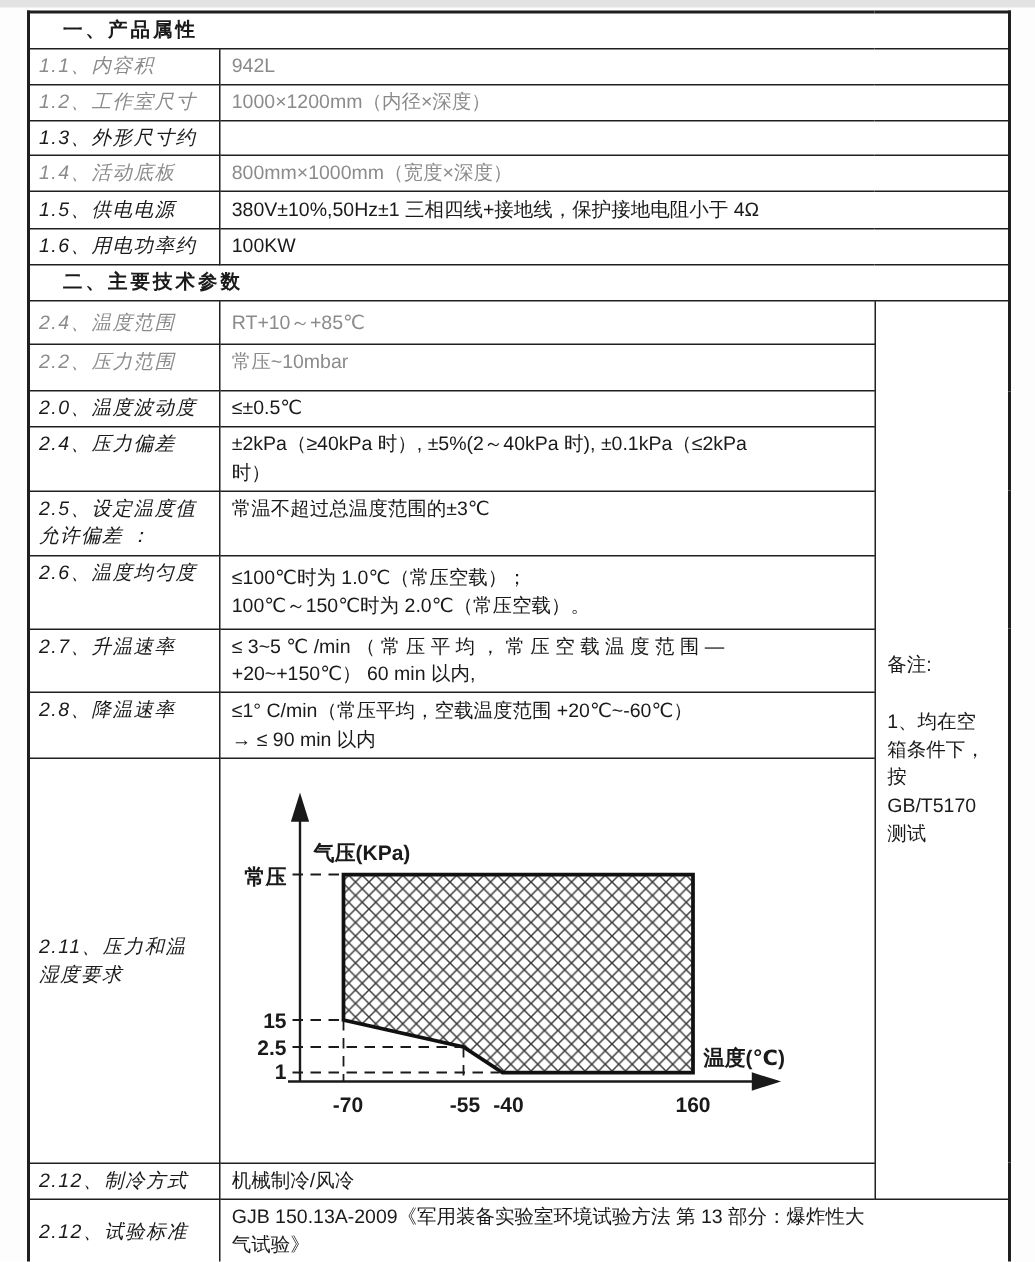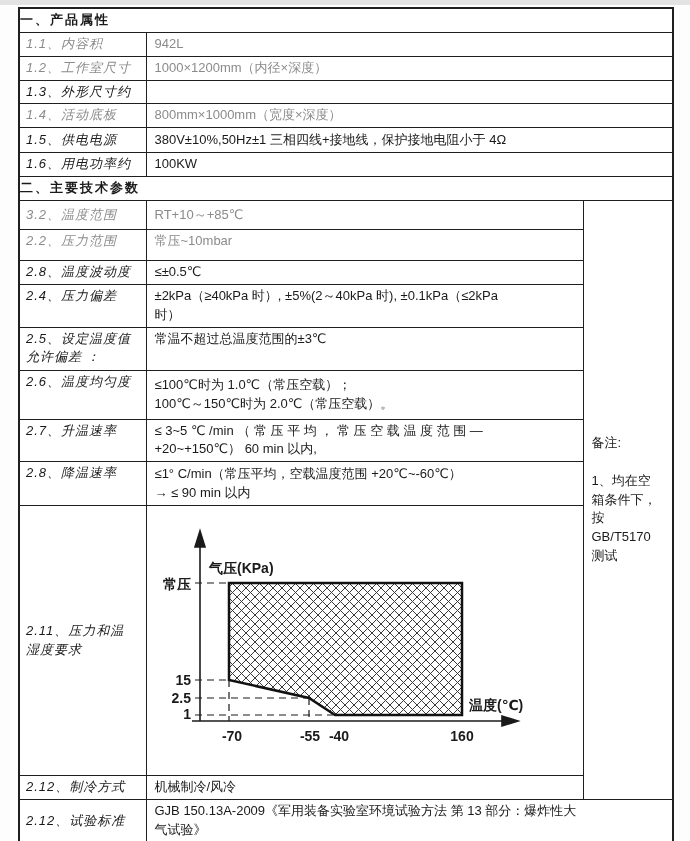--- a/index.html
+++ b/index.html
@@ -29,21 +29,21 @@
     font-size:13px;
     line-height:1.45;
     white-space:pre-line;
     overflow:hidden;
   }
   table.spec { border:2px solid #1f1f1f; }
   td.sec {
     font-weight:bold;
     font-size:14px;
     letter-spacing:2px;
-    padding:2px 0;
+    padding:2px 22px;
   }
   td.lab {
     padding:2px 4px 2px 6px;
     letter-spacing:1px;
     font-style:italic;
   }
   td.val { padding:2px 4px 2px 8px; }
   td.g   { color:#8b8b8b; }
   td.remark {
     vertical-align:middle;
@@ -97,36 +97,36 @@
   <tr style="height:18px">
     <td class="lab">1.6、用电功率约</td>
     <td class="val" colspan="2">100KW</td>
   </tr>
 
   <tr style="height:22px">
     <td class="sec" colspan="3">二、主要技术参数</td>
   </tr>
 
   <tr style="height:29px">
-    <td class="lab g">3.2、温度范围</td>
+    <td class="lab g">2.4、温度范围</td>
     <td class="val g">RT+10～+85℃</td>
     <td class="remark" rowspan="10">备注:
 
 1、均在空
 箱条件下，
 按
 GB/T5170
 测试</td>
   </tr>
   <tr style="height:31px">
     <td class="lab g" style="vertical-align:top">2.2、压力范围</td>
     <td class="val g" style="vertical-align:top">常压~10mbar</td>
   </tr>
   <tr style="height:21px">
-    <td class="lab">2.8、温度波动度</td>
+    <td class="lab">2.0、温度波动度</td>
     <td class="val">≤±0.5℃</td>
   </tr>
   <tr style="height:42px">
     <td class="lab" style="vertical-align:top">2.4、压力偏差</td>
     <td class="val">±2kPa（≥40kPa 时）, ±5%(2～40kPa 时), ±0.1kPa（≤2kPa
 时）</td>
   </tr>
   <tr style="height:43px">
     <td class="lab" style="vertical-align:top">2.5、设定温度值
 允许偏差 ：</td>

